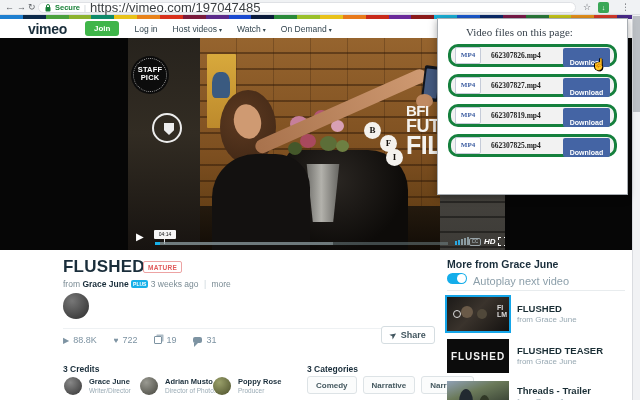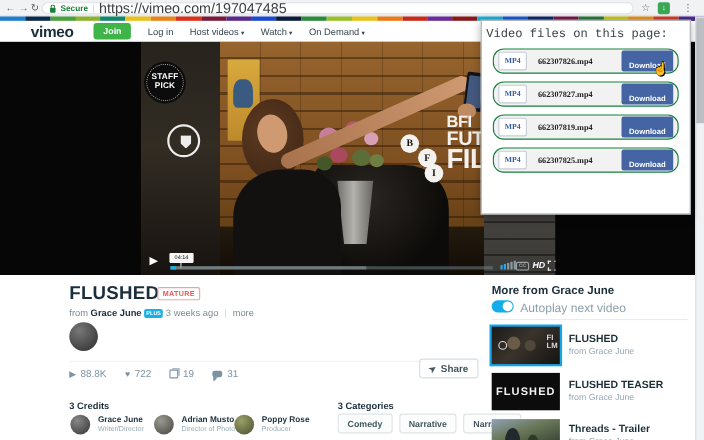--- a/index.html
+++ b/index.html
@@ -75,22 +75,22 @@
   #hd-label{position:absolute;left:356px;top:199px;color:#fff;font-weight:800;font-style:italic;font-size:8px}
   #fs-btn{position:absolute;left:370px;top:199px;width:9px;height:9px}
   #fs-btn i,#fs-btn b{position:absolute;width:3px;height:3px;border:1.2px solid #fff}
   #fs-btn i.tl{left:0;top:0;border-right:none;border-bottom:none}
   #fs-btn i.tr{right:0;top:0;border-left:none;border-bottom:none}
   #fs-btn i.bl{left:0;bottom:0;border-right:none;border-top:none}
   #fs-btn i.br{right:0;bottom:0;border-left:none;border-top:none}
 
   
   #popup{position:absolute;left:437px;top:18px;width:191px;height:177px;background:#fff;border:1px solid #a8adb2;box-shadow:0 2px 8px rgba(0,0,0,.35);z-index:50}
-  #popup-title{font-family:Liberation Mono, monospace;font-size:11px;color:#38424c;padding:7px 4px 6px}
-  .dlrow{position:relative;margin:0 10px 7px;height:23px;background:#f2f2f2;border:1px solid #15803d;border-radius:10px;display:flex;align-items:center}
+  #popup-title{font-family:Liberation Serif, serif;font-size:11px;color:#38424c;padding:7px 28px 6px}
+  .dlrow{position:relative;margin:0 10px 7px;height:23px;background:#f2f2f2;border:3px solid #15803d;border-radius:10px;display:flex;align-items:center}
   .mp4chip{margin-left:4px;width:26px;height:17px;background:#fff;border:1px solid #c5cbd8;border-radius:2px;color:#3a5ba0;font-family:"Liberation Serif",serif;font-weight:bold;font-size:7px;text-align:center;line-height:15px}
   .fname{margin-left:10px;font-family:"Liberation Serif",serif;font-size:7.5px;font-weight:600;color:#222}
   .dlbtn{position:absolute;right:4px;top:1px;width:47px;height:19px;background:#4464a4;border-radius:2px;color:#fff;text-align:center;padding-top:2.5px}
   .dlbtn .l1{font-size:7px;font-weight:bold;line-height:1.1}
   .dlbtn .l2{font-size:6.5px;font-weight:bold;line-height:1.15}
   #hand-cursor{position:absolute;right:8px;top:11px;font-size:11px;color:#fff;z-index:5;
     text-shadow:0 0 1px #000,1px 1px 0 #000,-0.5px -0.5px 0 #000}
 
   
   #content{position:absolute;left:0;top:250px;width:632px;height:150px;background:#fff}

